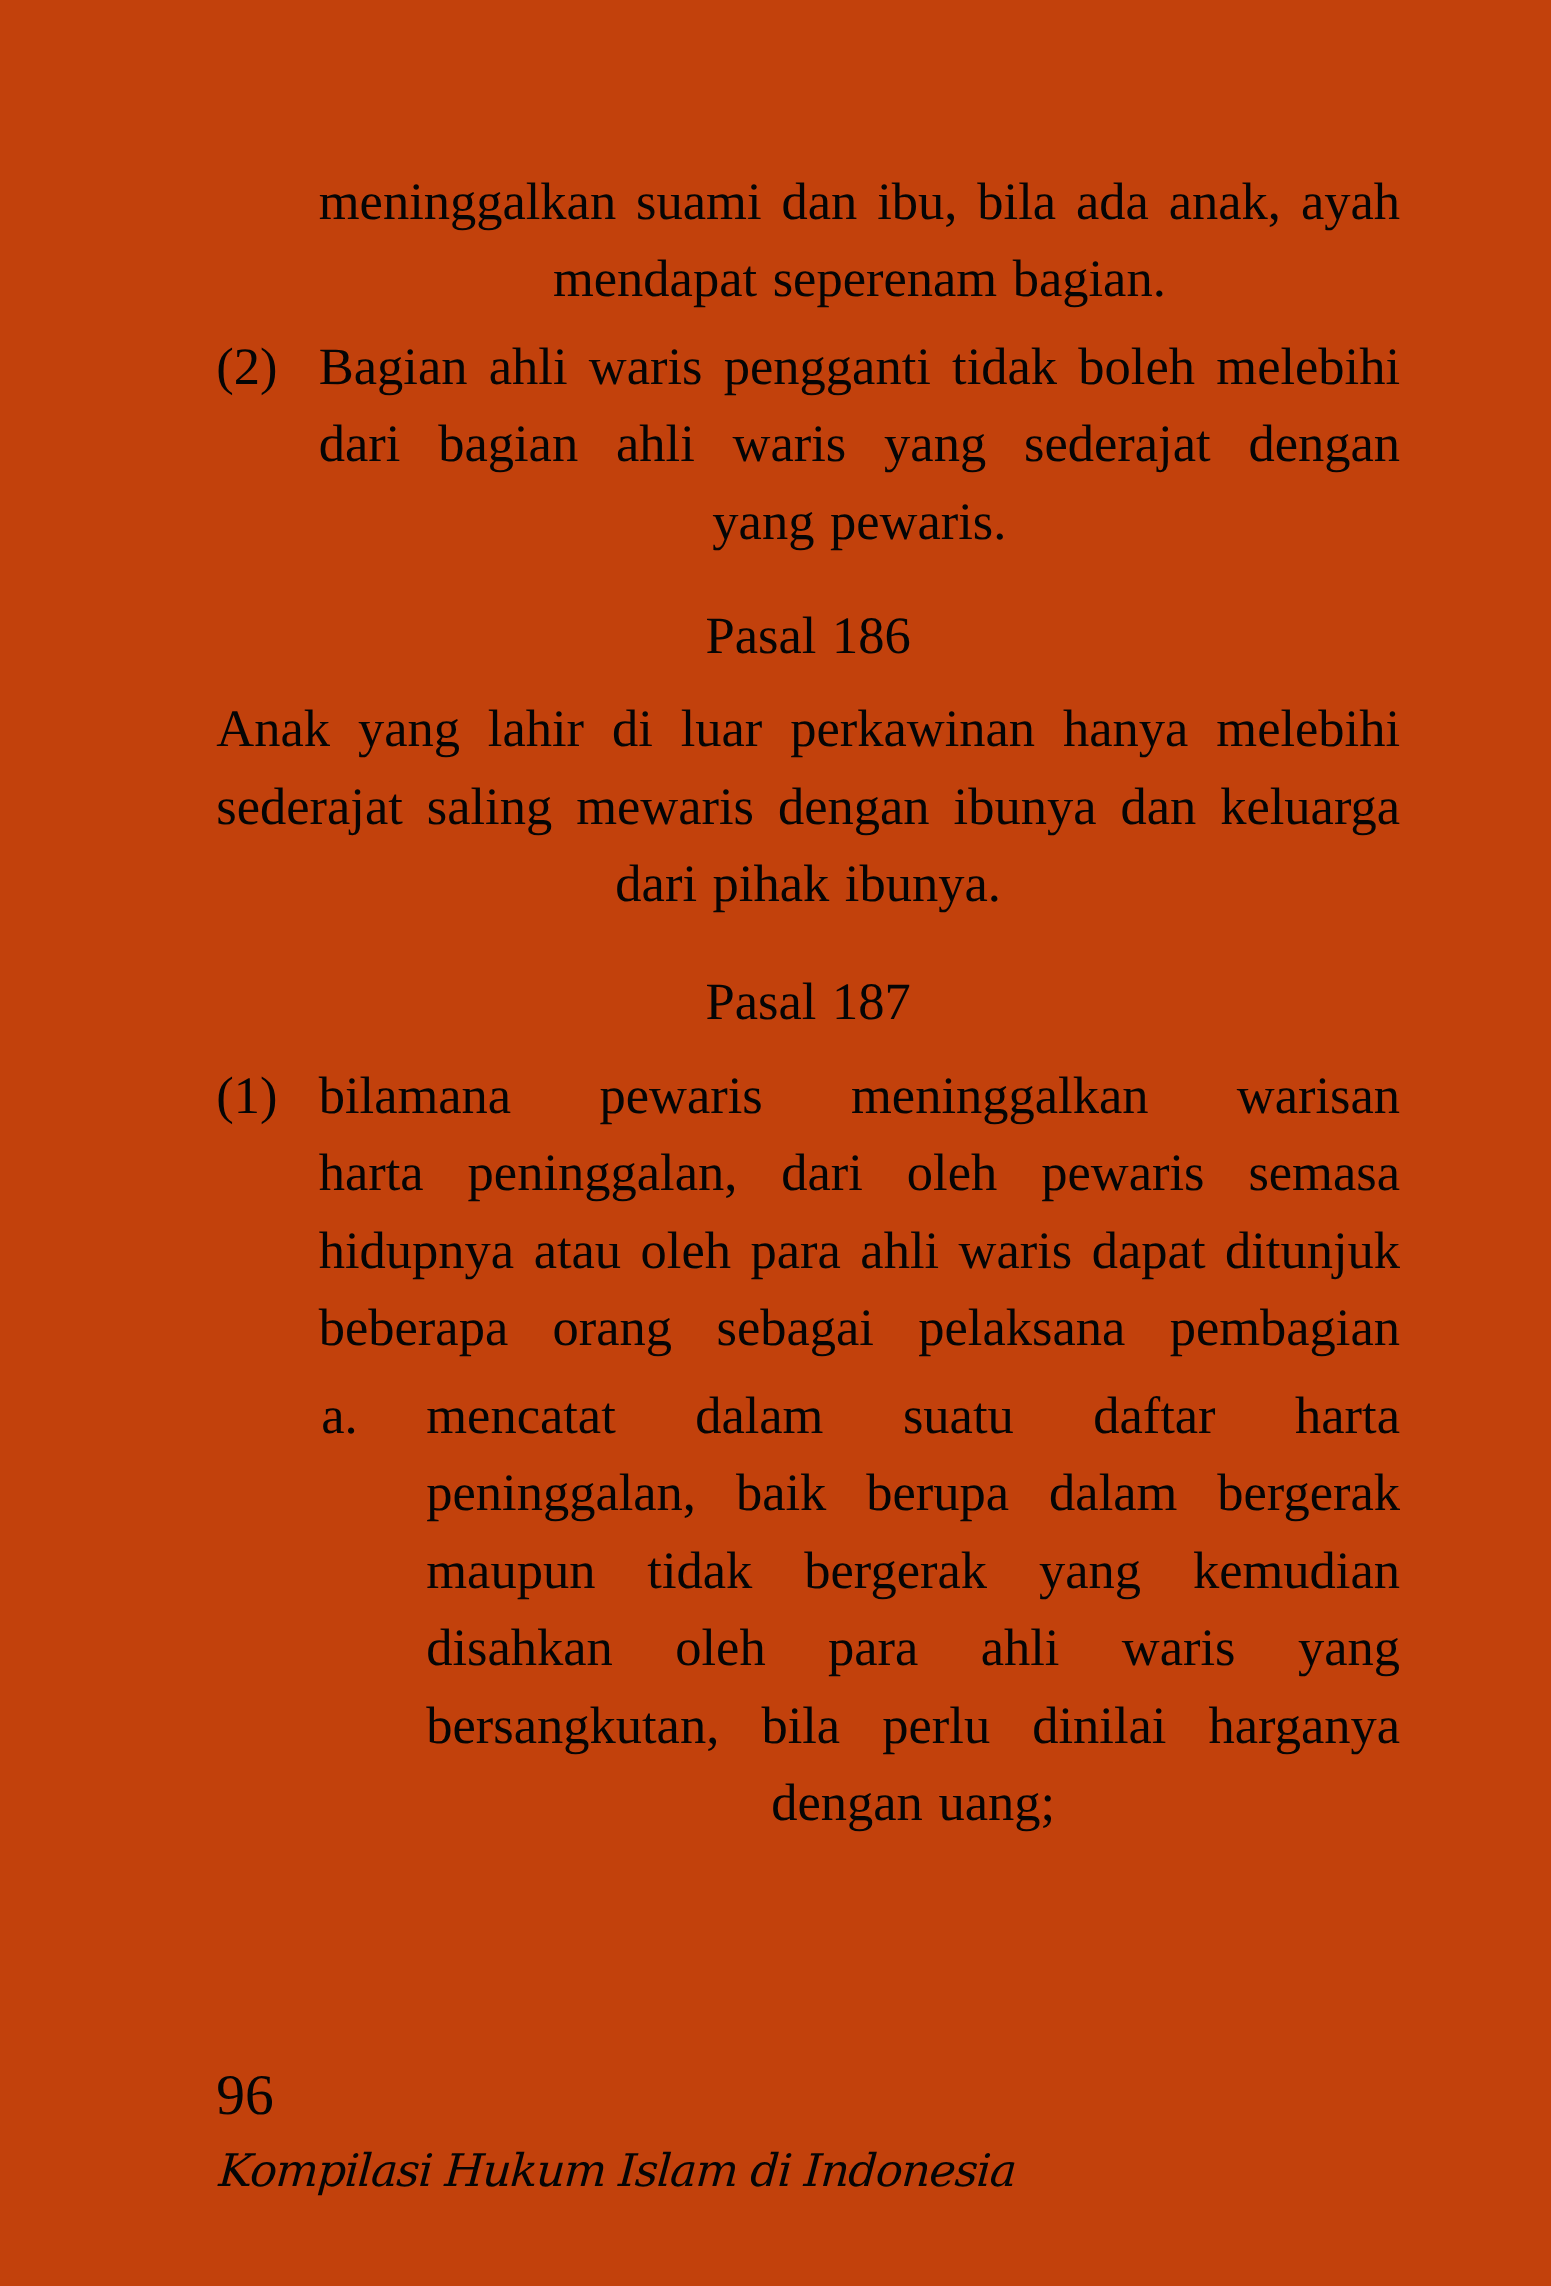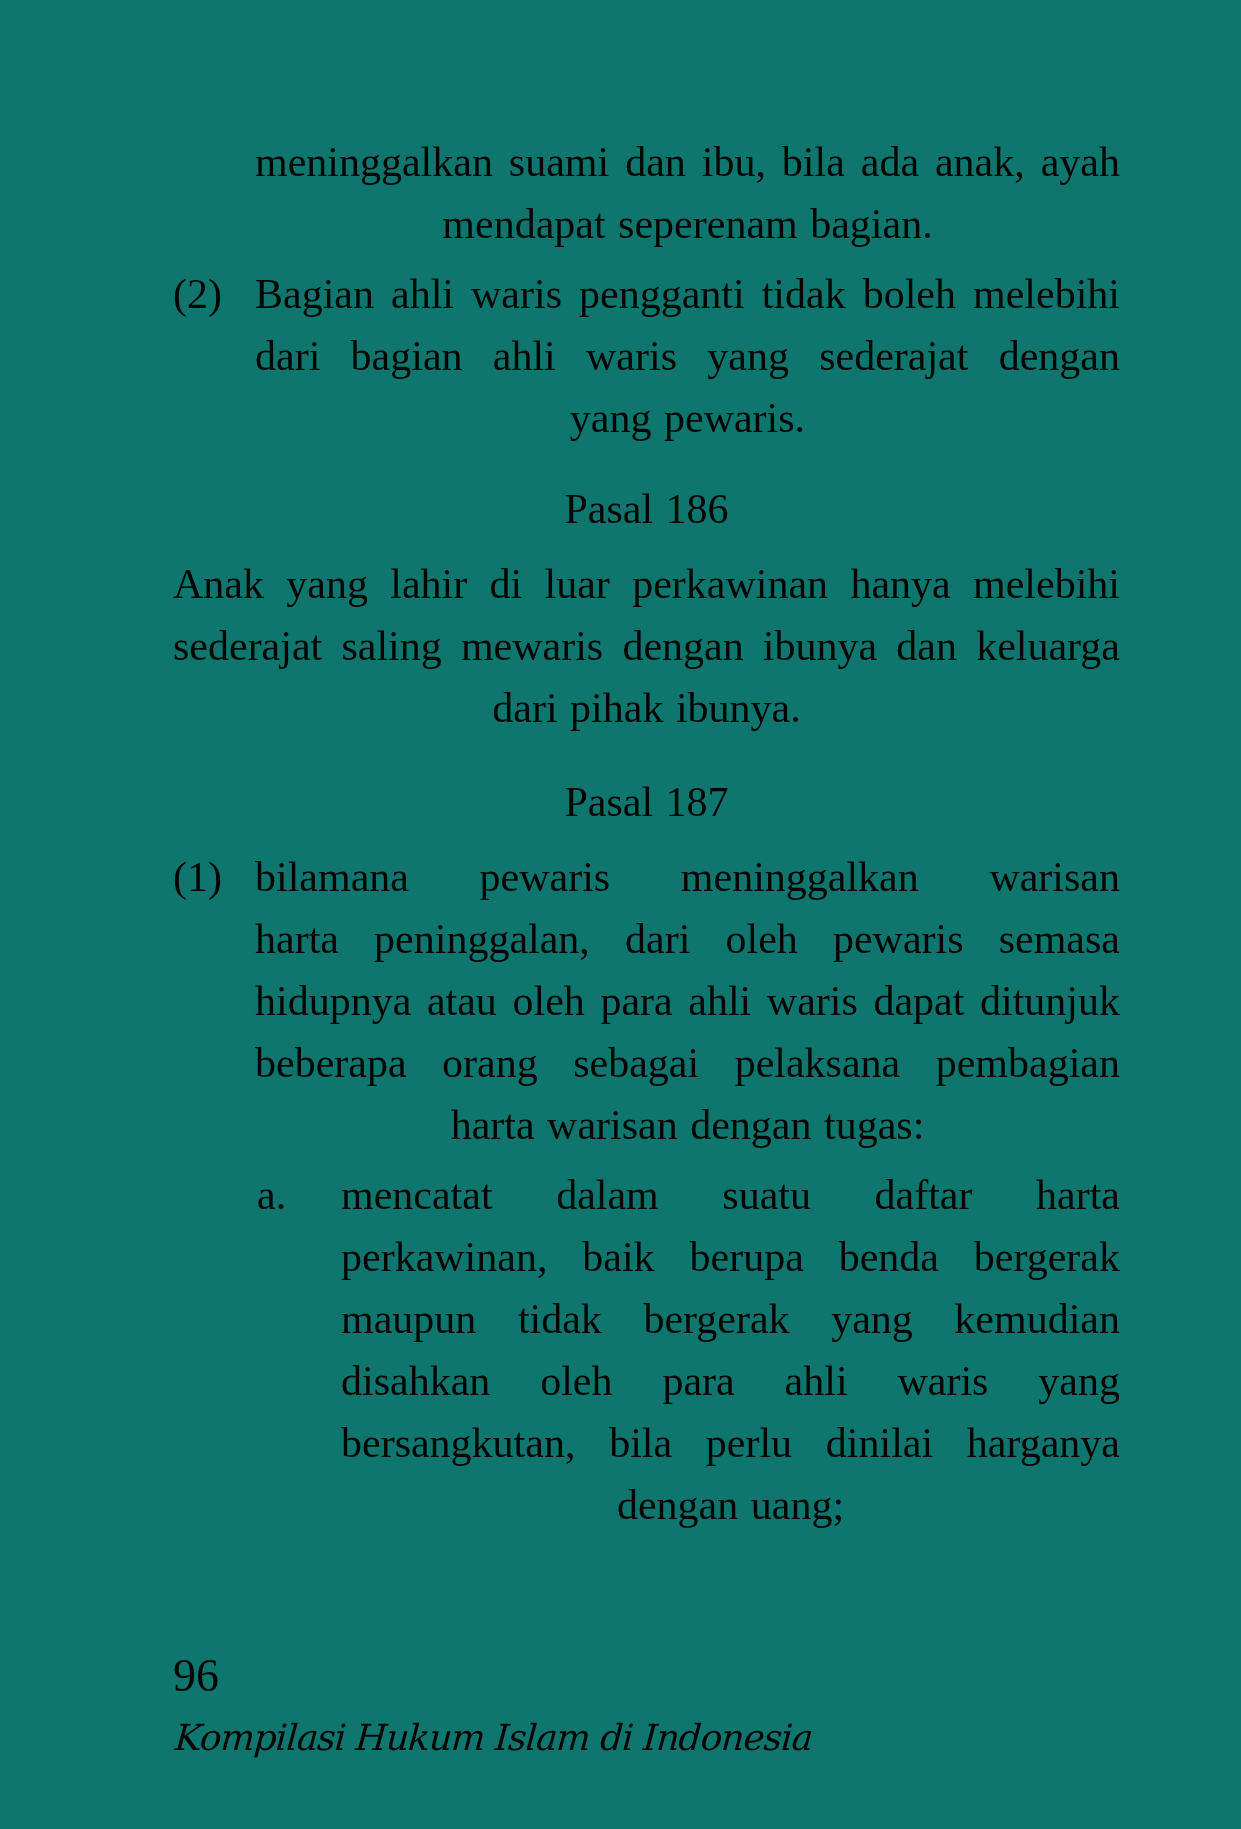--- a/index.html
+++ b/index.html
@@ -5,21 +5,21 @@
   html, body {
     margin: 0;
     padding: 0;
     background: #e8e8e8;
   }
   .page {
     position: relative;
     width: 1241px;
     height: 1829px;
     margin: 0 auto;
-    background: #0f766e;
+    background: #c2410c;
     color: #050505;
     font-family: "Liberation Serif", serif;
     overflow: hidden;
   }
   .content {
     padding: 131px 121px 0 173px;
   }
   .line, .marker, .heading {
     font-size: 42px;
     line-height: 62px;
@@ -114,27 +114,26 @@
     </section>
 
     <h2 class="heading mt-h187">Pasal 187</h2>
 
     <section class="block item mt-item1">
       <span class="marker">(1)</span>
       <div class="line j">bilamana pewaris meninggalkan warisan</div>
       <div class="line j">harta peninggalan, dari oleh pewaris semasa</div>
       <div class="line j">hidupnya atau oleh para ahli waris dapat ditunjuk</div>
       <div class="line j">beberapa orang sebagai pelaksana pembagian</div>
-      <div class="line l">harta warisan dengan tugas:</div>
     </section>
 
     <section class="block sub mt-suba">
       <span class="marker">a.</span>
       <div class="line j">mencatat dalam suatu daftar harta</div>
-      <div class="line j">perkawinan, baik berupa benda bergerak</div>
+      <div class="line j">peninggalan, baik berupa dalam bergerak</div>
       <div class="line j">maupun tidak bergerak yang kemudian</div>
       <div class="line j">disahkan oleh para ahli waris yang</div>
       <div class="line j">bersangkutan, bila perlu dinilai harganya</div>
       <div class="line l">dengan uang;</div>
     </section>
 
   </main>
 
   <footer class="footer">
     <span class="page-number">96</span>

